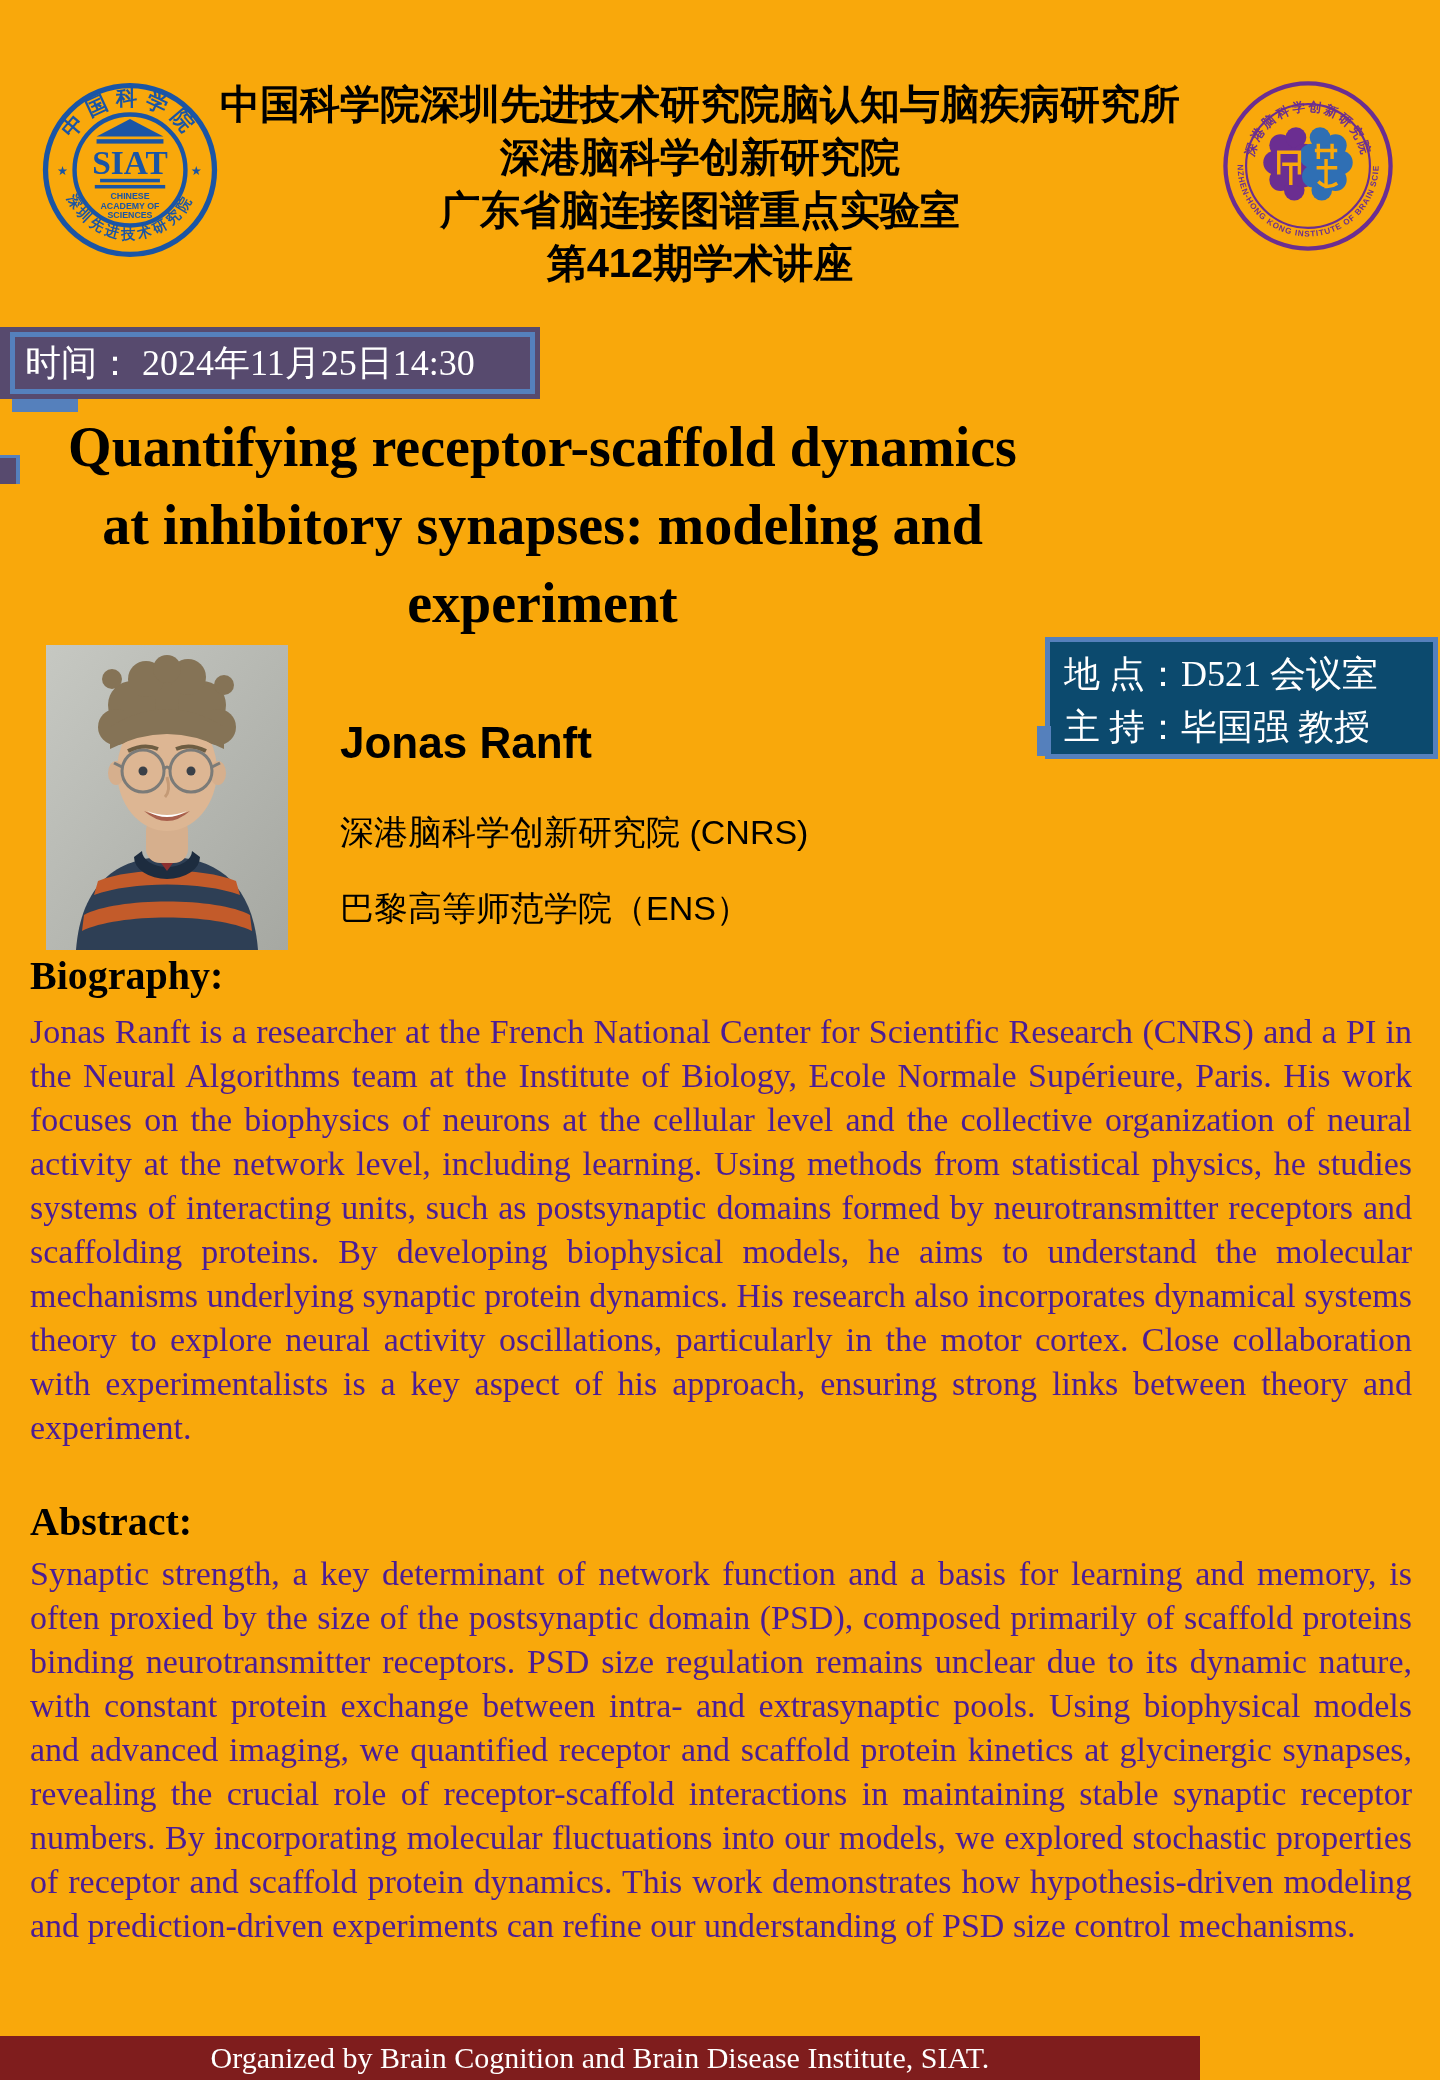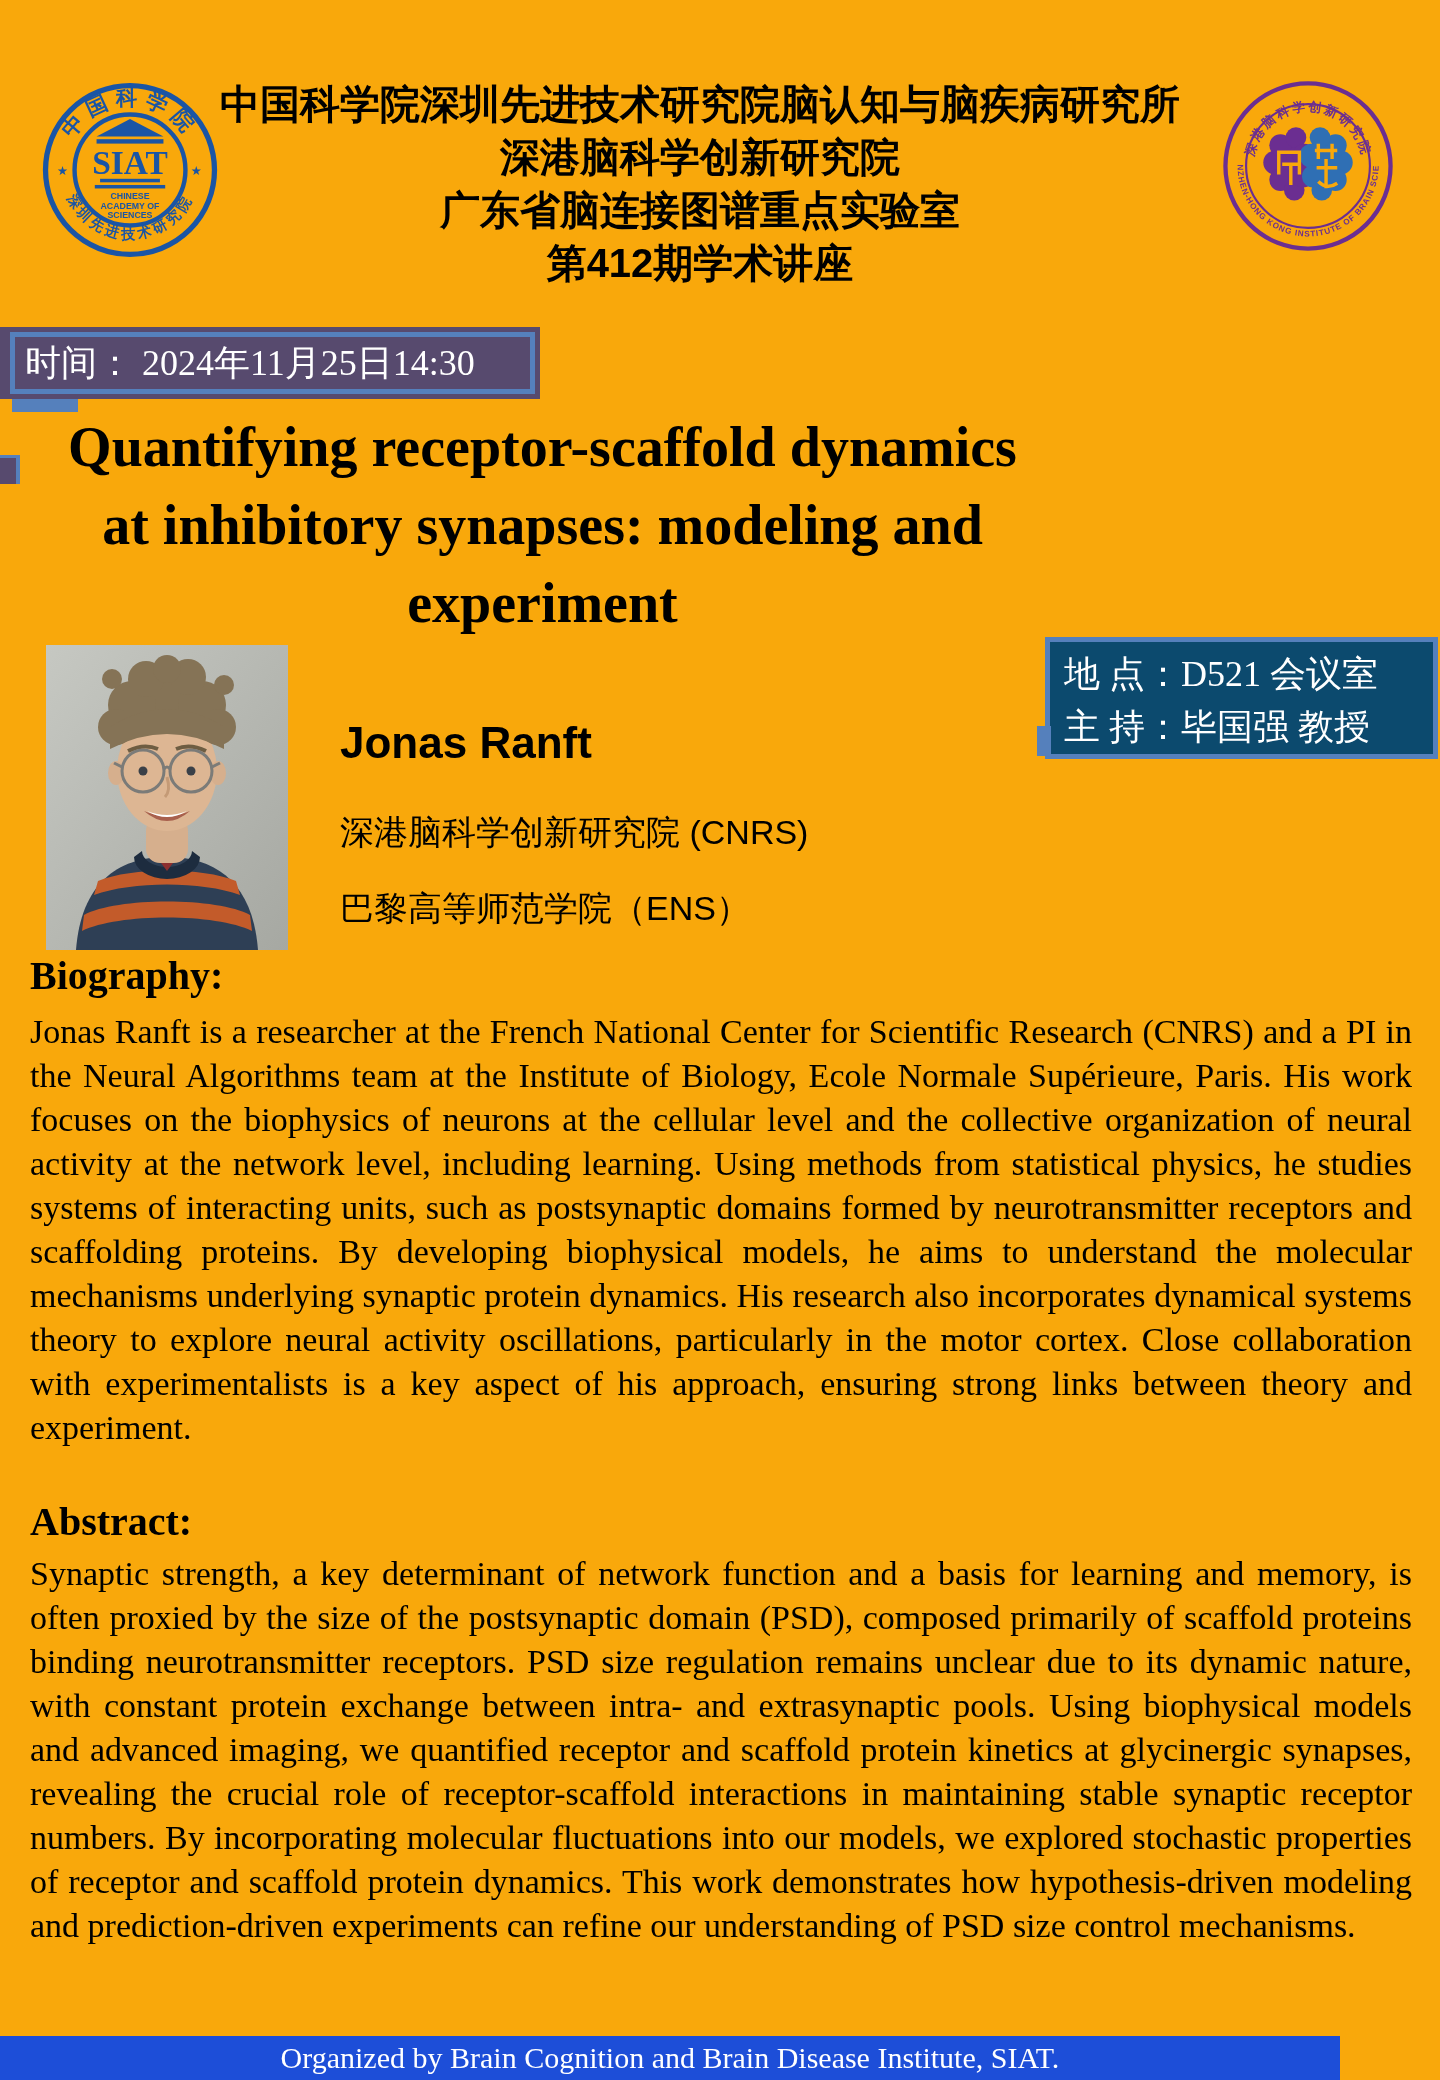--- a/index.html
+++ b/index.html
@@ -42,26 +42,26 @@
   .info-line{font-family:"Liberation Serif",serif;color:#fff;font-size:36px;line-height:53px;
              white-space:nowrap;}
   .info-notch{position:absolute;left:1037px;top:726px;width:14px;height:30px;background:#5580BC;}
 
   
   .section-heading{position:absolute;left:30px;font-family:"Liberation Serif",serif;
                    font-weight:bold;font-size:40px;color:#000;}
   .bio-heading{top:952px;}
   .abs-heading{top:1498px;}
   .body-par{position:absolute;left:30px;width:1382px;font-family:"Liberation Serif",serif;
-            font-size:34px;line-height:44px;color:#000000;text-align:justify;}
+            font-size:34px;line-height:44px;color:#4c1d95;text-align:justify;}
   .bio-par{top:1010px;}
   .abs-par{top:1552px;}
 
   
-  .footer-bar{position:absolute;left:0;top:2036px;width:1340px;height:44px;background:#1d4ed8;
+  .footer-bar{position:absolute;left:0;top:2036px;width:1200px;height:44px;background:#7f1d1d;
               display:flex;align-items:center;justify-content:center;}
   .footer-text{font-family:"Liberation Serif",serif;color:#fff;font-size:30px;white-space:nowrap;}
 </style>
 </head>
 <body>
 
 <div class="page">
 
   <div class="header-block">
     <div class="header-line">中国科学院深圳先进技术研究院脑认知与脑疾病研究所</div>

